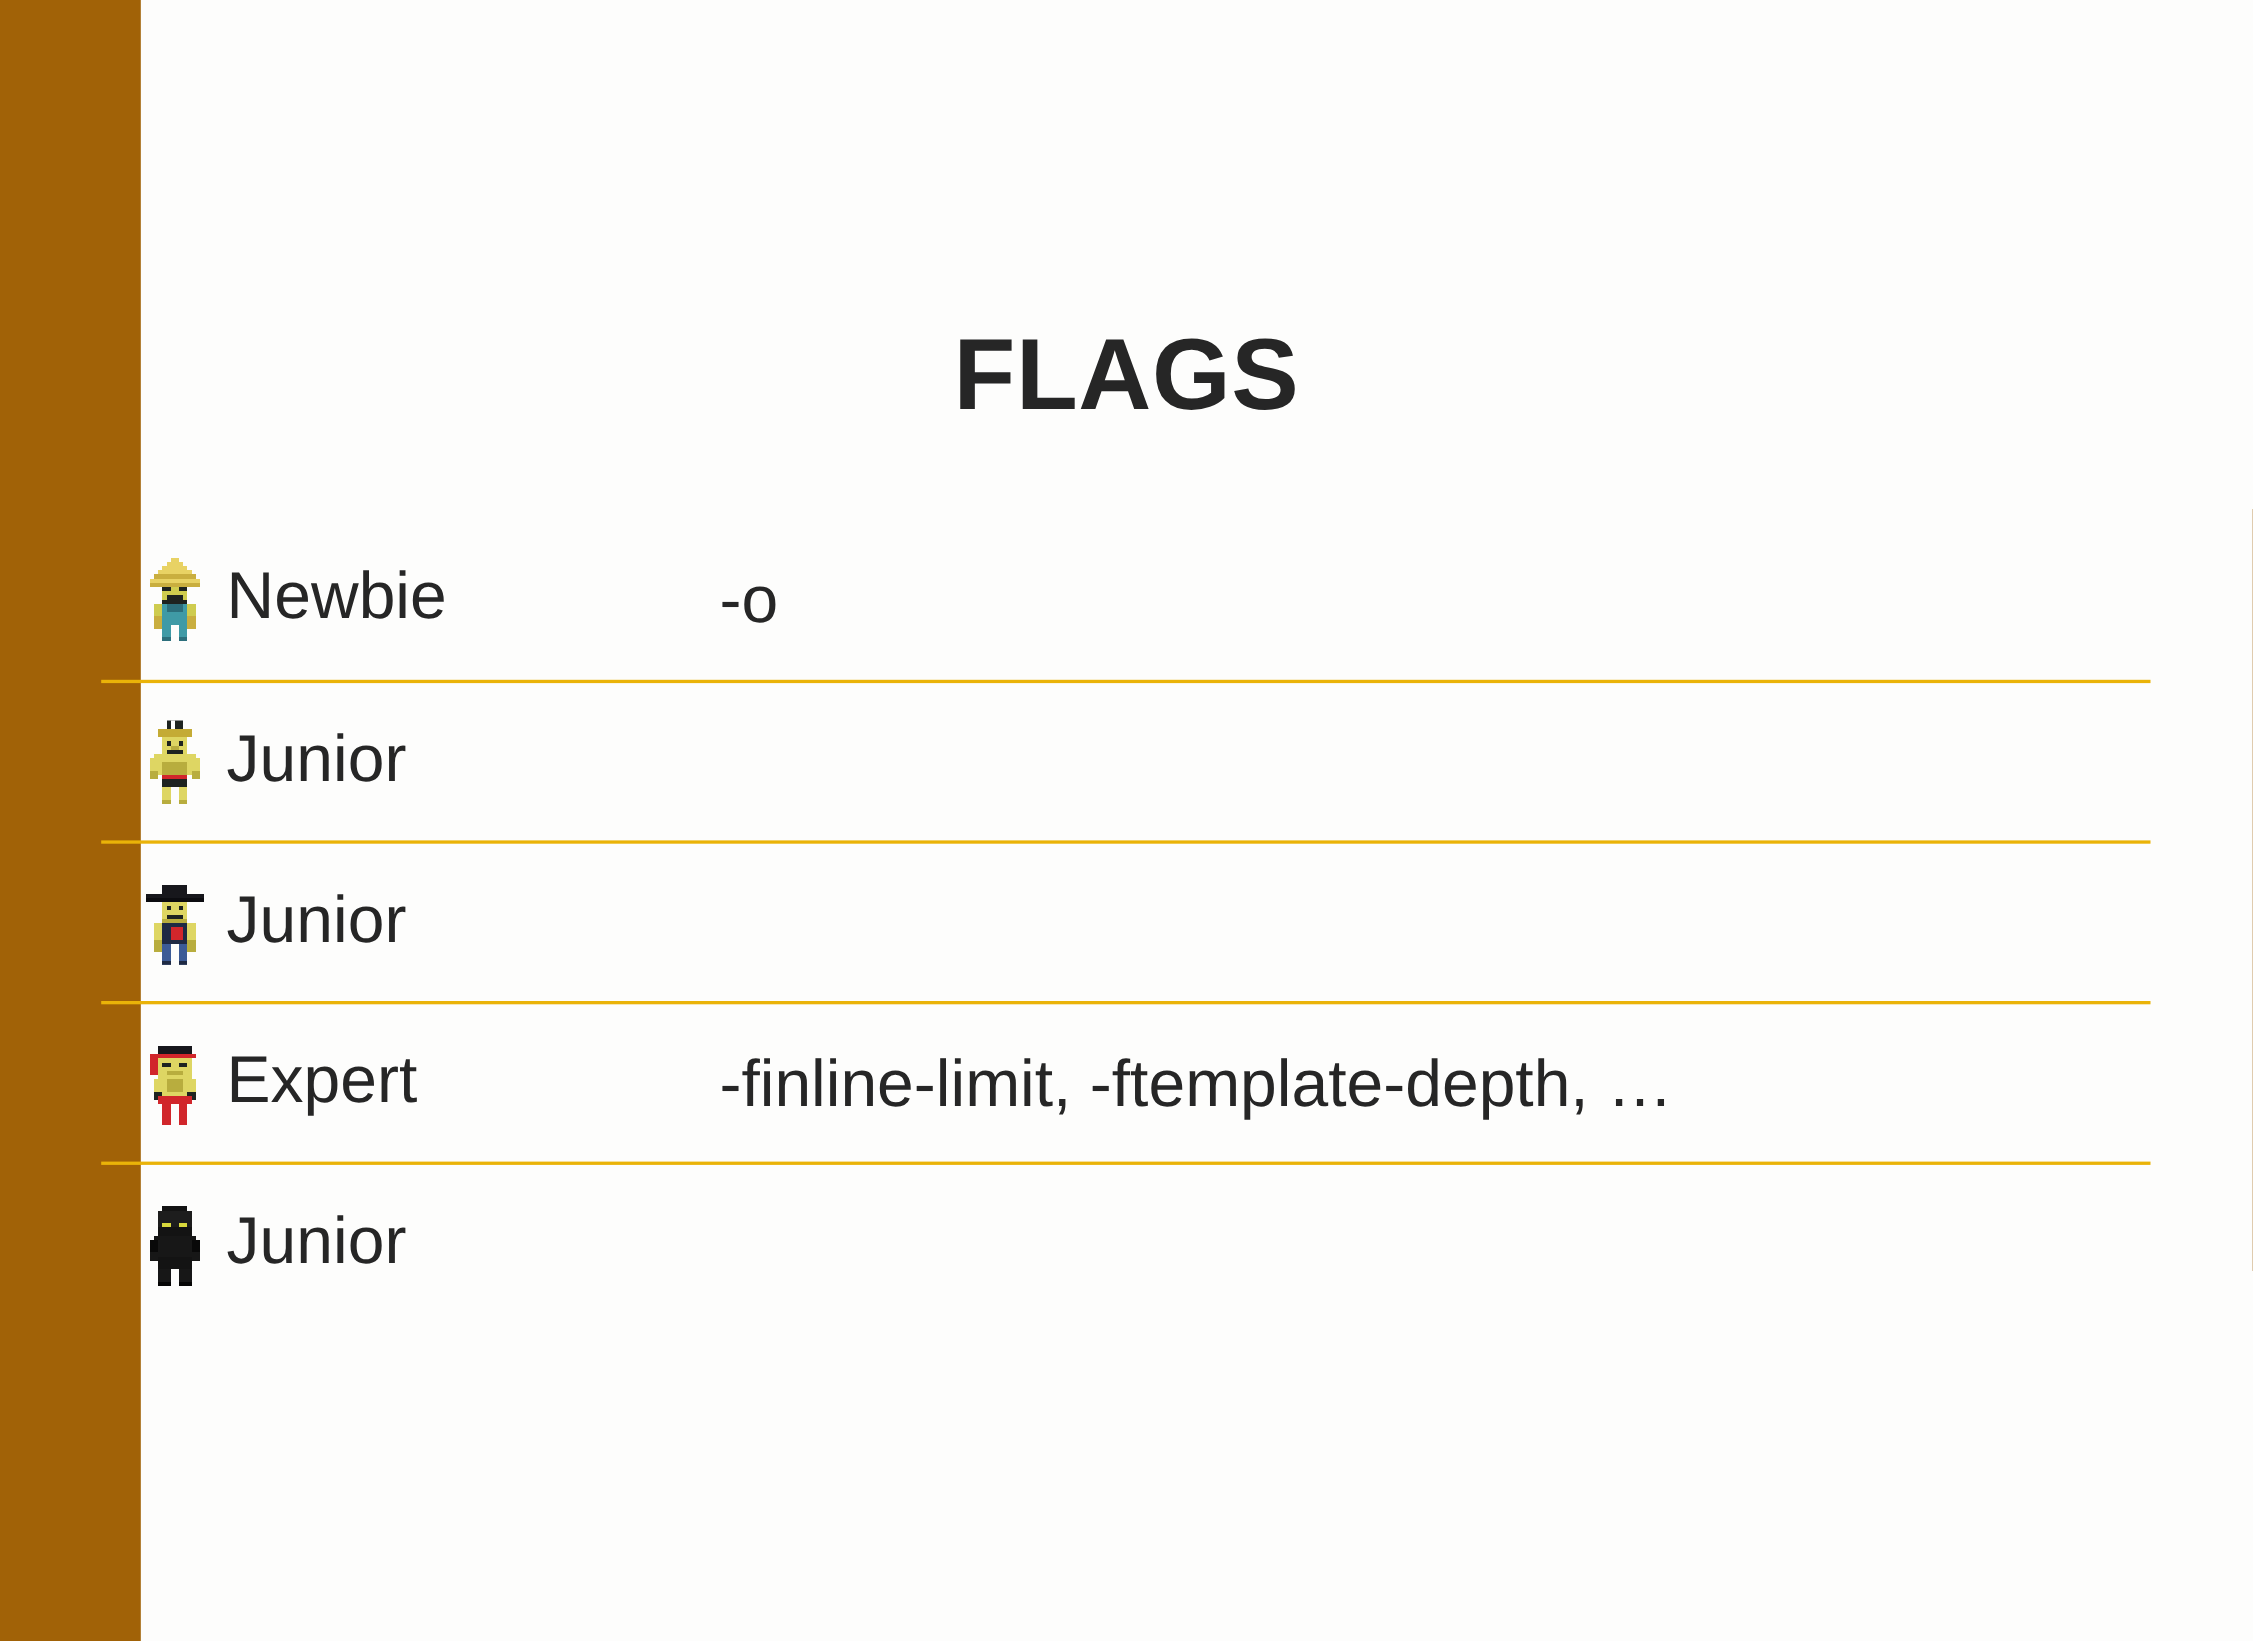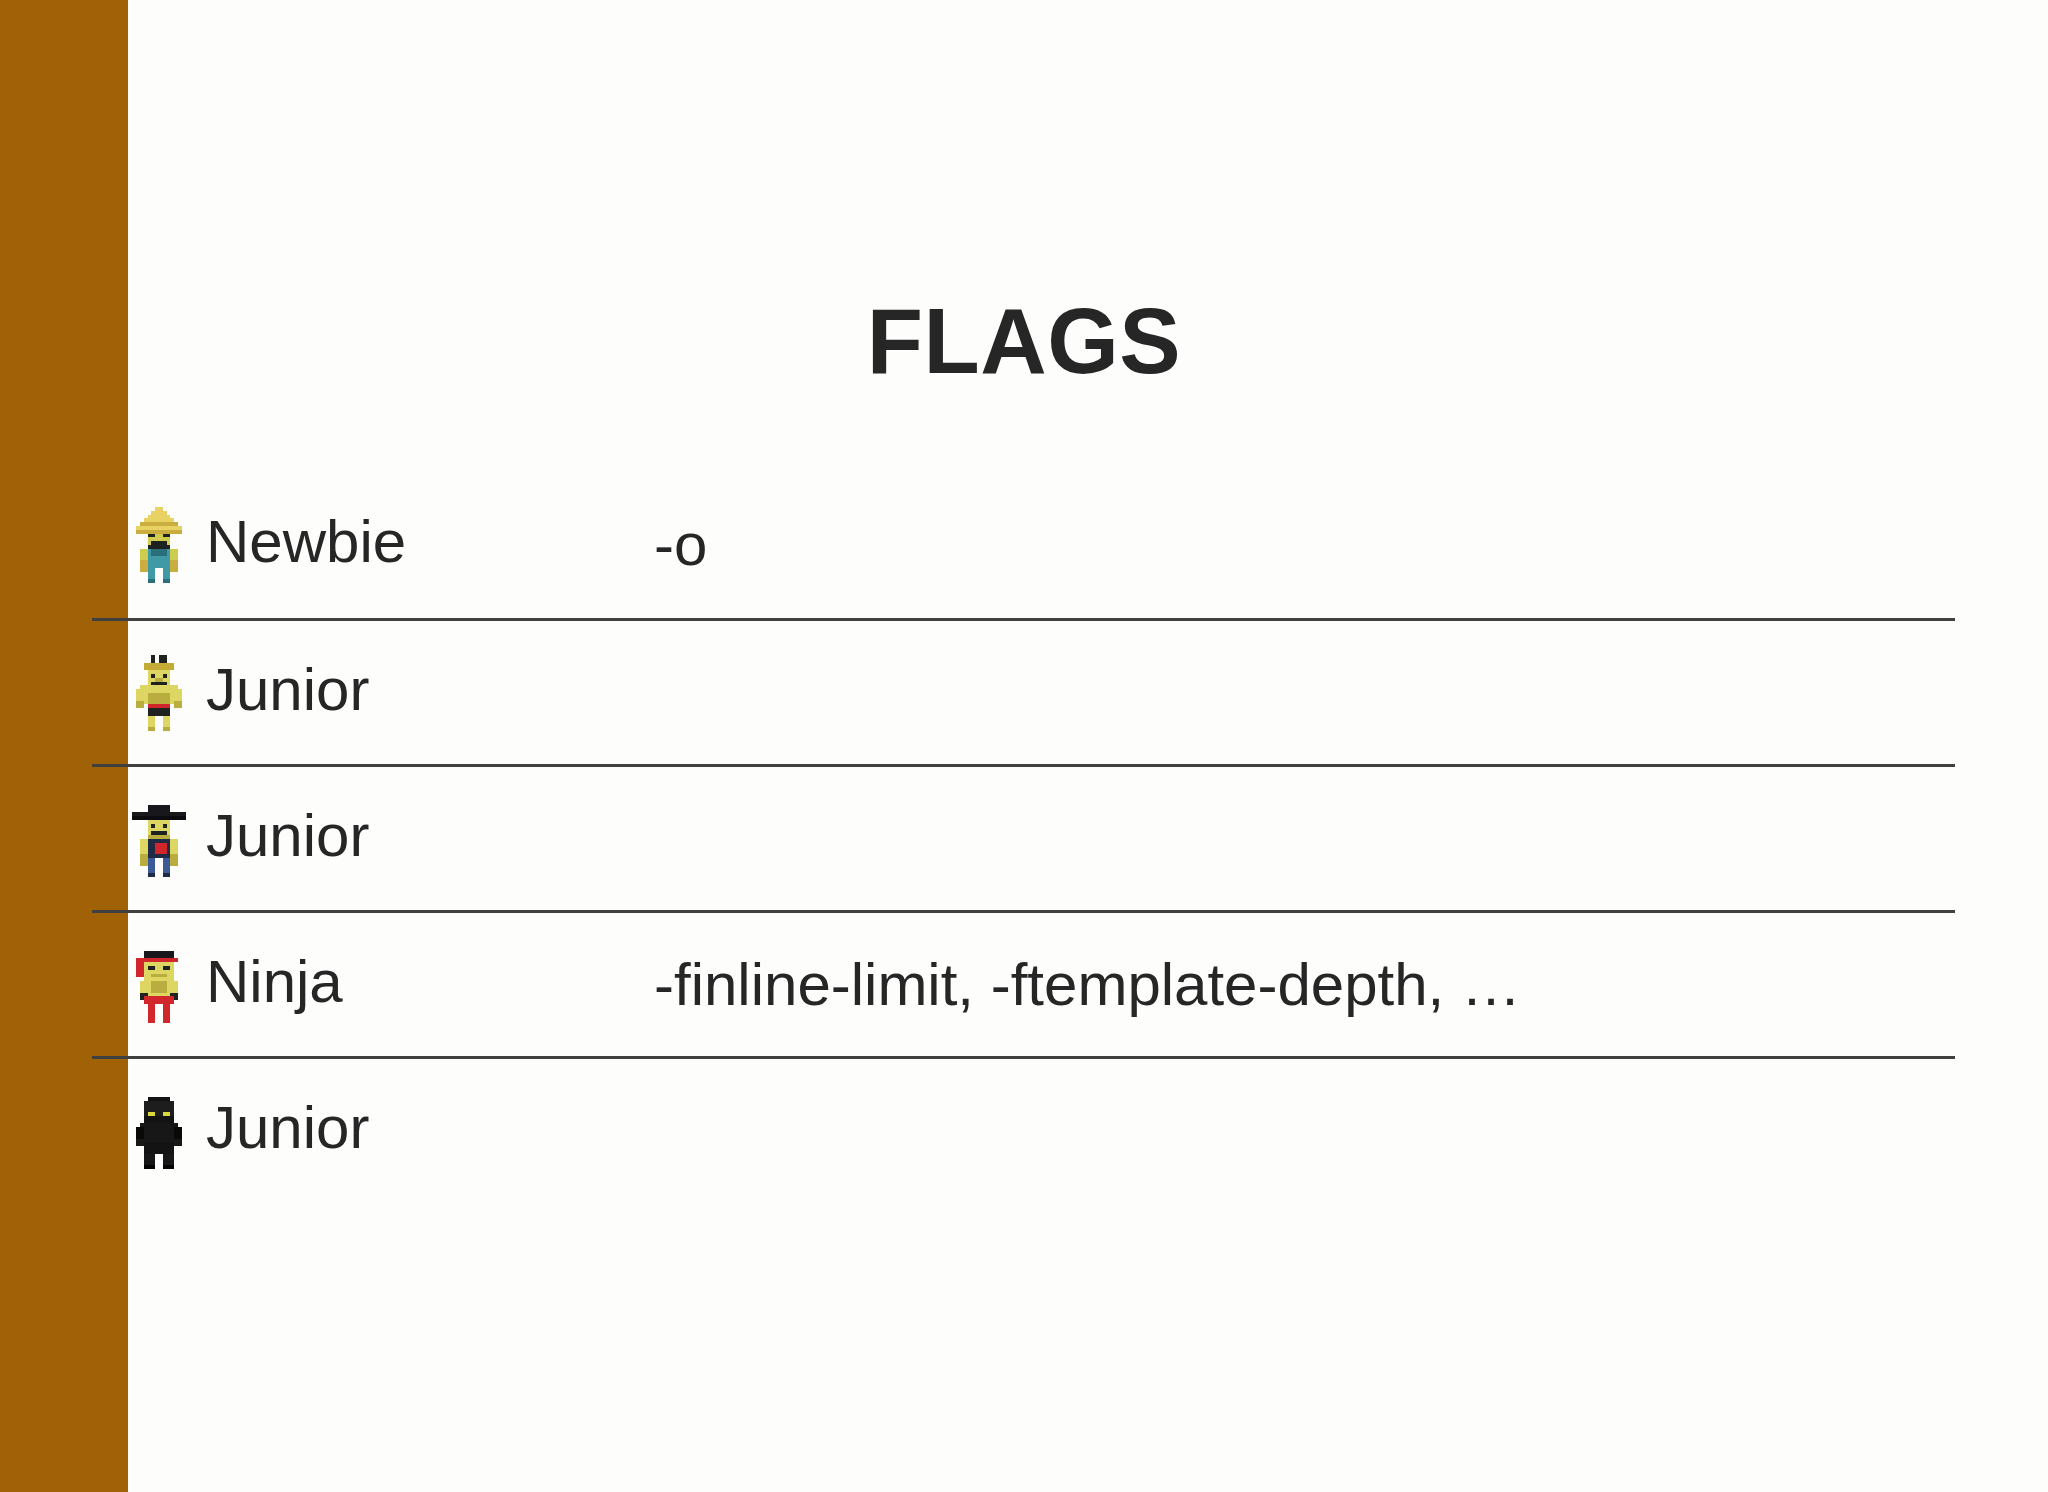--- a/index.html
+++ b/index.html
@@ -46,21 +46,21 @@
     top: 472px;
     width: 1863px;
   }
   .flag-row {
     display: flex;
     align-items: center;
     height: 146px;
     box-sizing: border-box;
   }
   .flag-row.divided {
-    border-top: 3px solid #404040;
+    border-top: 3px solid #eab308;
   }
   .level-cell {
     display: flex;
     width: 560px;
     flex: none;
     box-sizing: border-box;
     padding-left: 36px;
   }
   .avatar {
     width: 62px;
@@ -197,21 +197,21 @@
           <rect x="3" y="9" width="1" height="4" fill="#ded663"></rect>
           <rect x="12" y="9" width="1" height="4" fill="#ded663"></rect>
           <rect x="6" y="9" width="4" height="3" fill="#b8ad3e"></rect>
           <rect x="3" y="12" width="2" height="2" fill="#1e2320"></rect>
           <rect x="11" y="12" width="2" height="2" fill="#1e2320"></rect>
           <rect x="4" y="13" width="8" height="2" fill="#d1262b"></rect>
           <rect x="5" y="15" width="2" height="5" fill="#d1262b"></rect>
           <rect x="9" y="15" width="2" height="5" fill="#d1262b"></rect>
           <rect x="7" y="15" width="2" height="3" fill="#fdfdfc"></rect>
         </svg>
-        <span class="level-label">Ninja</span>
+        <span class="level-label">Expert</span>
       </div>
       <div class="flags-cell">-finline-limit, -ftemplate-depth, …</div>
     </div>
 
     <div class="flag-row divided">
       <div class="level-cell">
         <svg class="avatar" viewBox="0 0 16 20" shape-rendering="crispEdges">
           <rect x="5" y="1" width="6" height="2" fill="#131313"></rect>
           <rect x="4" y="2" width="8" height="6" fill="#1d1d1d"></rect>
           <rect x="5" y="5" width="2" height="1" fill="#d9d93c"></rect>

